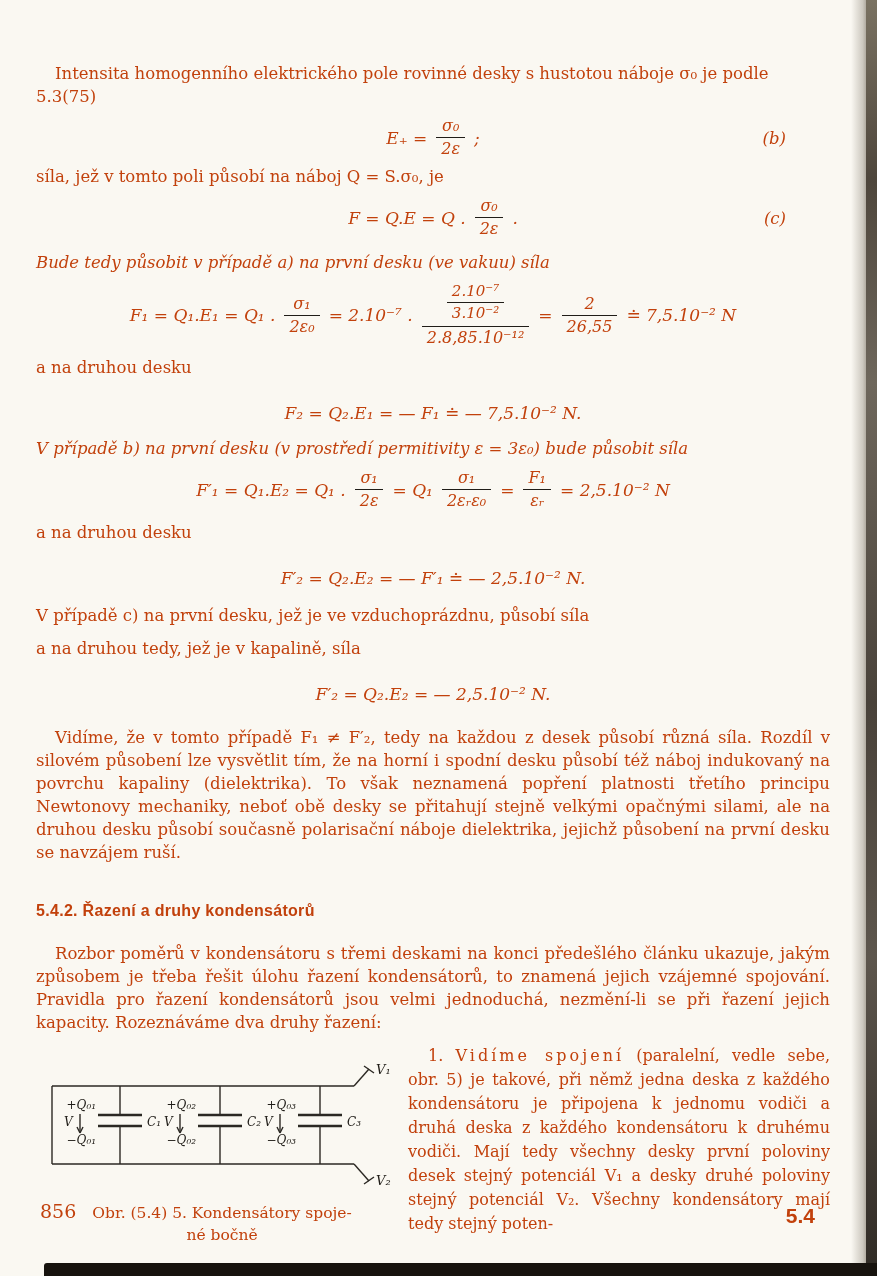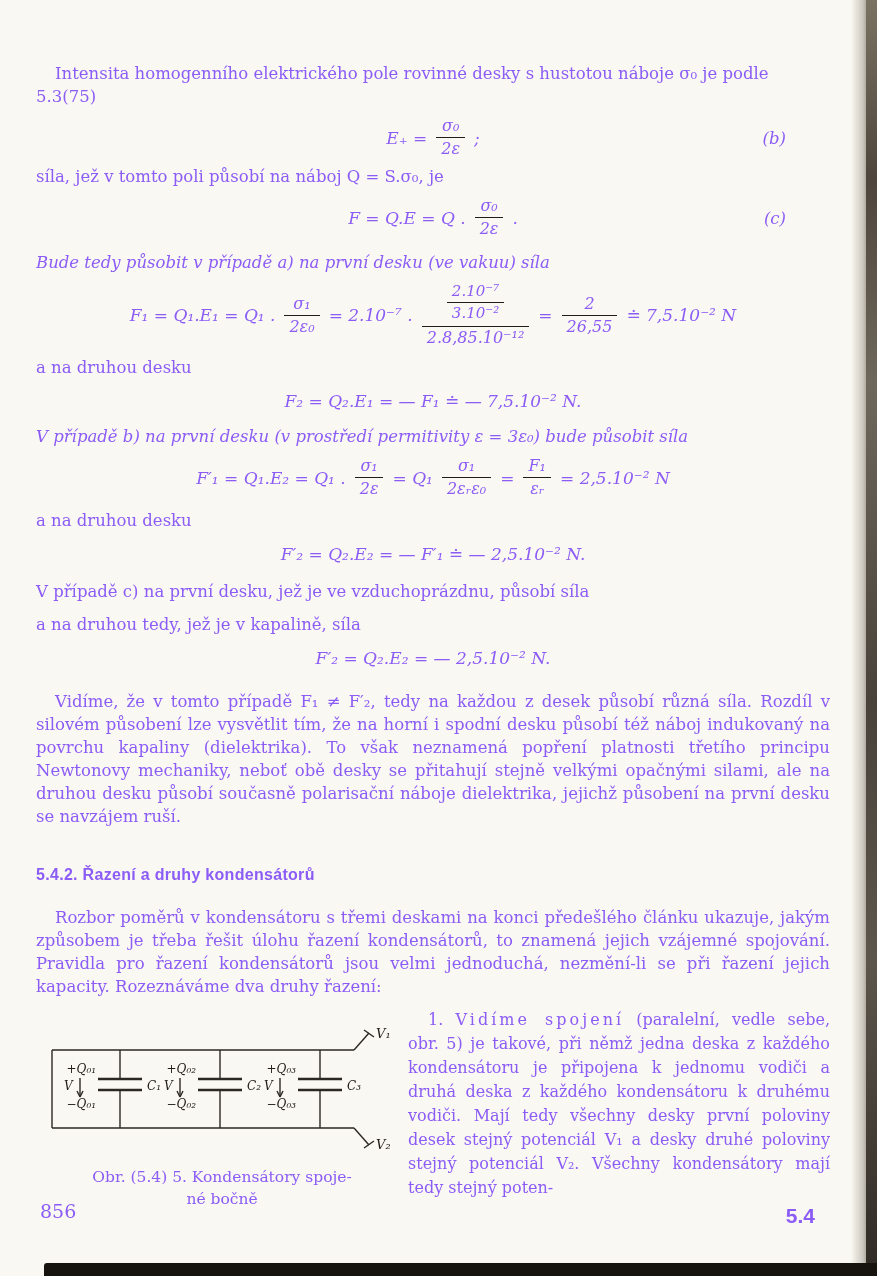--- a/index.html
+++ b/index.html
@@ -3,35 +3,35 @@
 <meta charset="utf-8">
 <style>
   html,body{margin:0;padding:0;}
   body{
     width:877px;height:1276px;
     background:#d8d5ce;
     font-family:"DejaVu Serif","Liberation Serif","DejaVu Sans",serif;
   }
   .page{
     position:relative;width:877px;height:1276px;
-    background:#faf8f2;overflow:hidden;color:#8b5cf6;
+    background:#faf8f2;overflow:hidden;color:#c2410c;
   }
   .content{position:absolute;left:36px;top:62px;width:794px;}
   p{margin:0;}
   .body-text{font-size:16.5px;line-height:23px;text-align:justify;}
   .indent{text-indent:19px;}  .mt8{margin-top:8px;}  .mt10{margin-top:10px;}
   .mt12{margin-top:12px;font-style:italic;}.mt14{margin-top:14px;}
   .mt20{margin-top:20px;}.mt36{margin-top:36px;}
 
   .formula-row{
     position:relative;display:flex;justify-content:center;align-items:center;
     gap:9px;font-size:17px;font-style:italic;margin-top:8px;margin-bottom:6px;
   }
   .formula-center{
-    text-align:center;font-size:17px;font-style:italic;line-height:24px;margin-top:10px;
+    text-align:center;font-size:17px;font-style:italic;line-height:24px;margin-top:22px;
   }
   .frac{display:inline-block;text-align:center;vertical-align:middle;font-size:16px;}
   .frac .fnum{display:block;padding:0 5px 1px;border-bottom:1.4px solid #201d18;line-height:20px;}
   .frac .fden{display:block;padding:1px 5px 0;line-height:20px;}
   .frac .frac .fnum,.frac .frac .fden{line-height:19px;font-size:15px;}
   .frac .frac{margin-bottom:2px;}
   .eq-label{position:absolute;right:44px;top:50%;transform:translateY(-50%);font-size:16.5px;}
 
   .section-heading{
     font-family:"Liberation Sans","DejaVu Sans",sans-serif;

